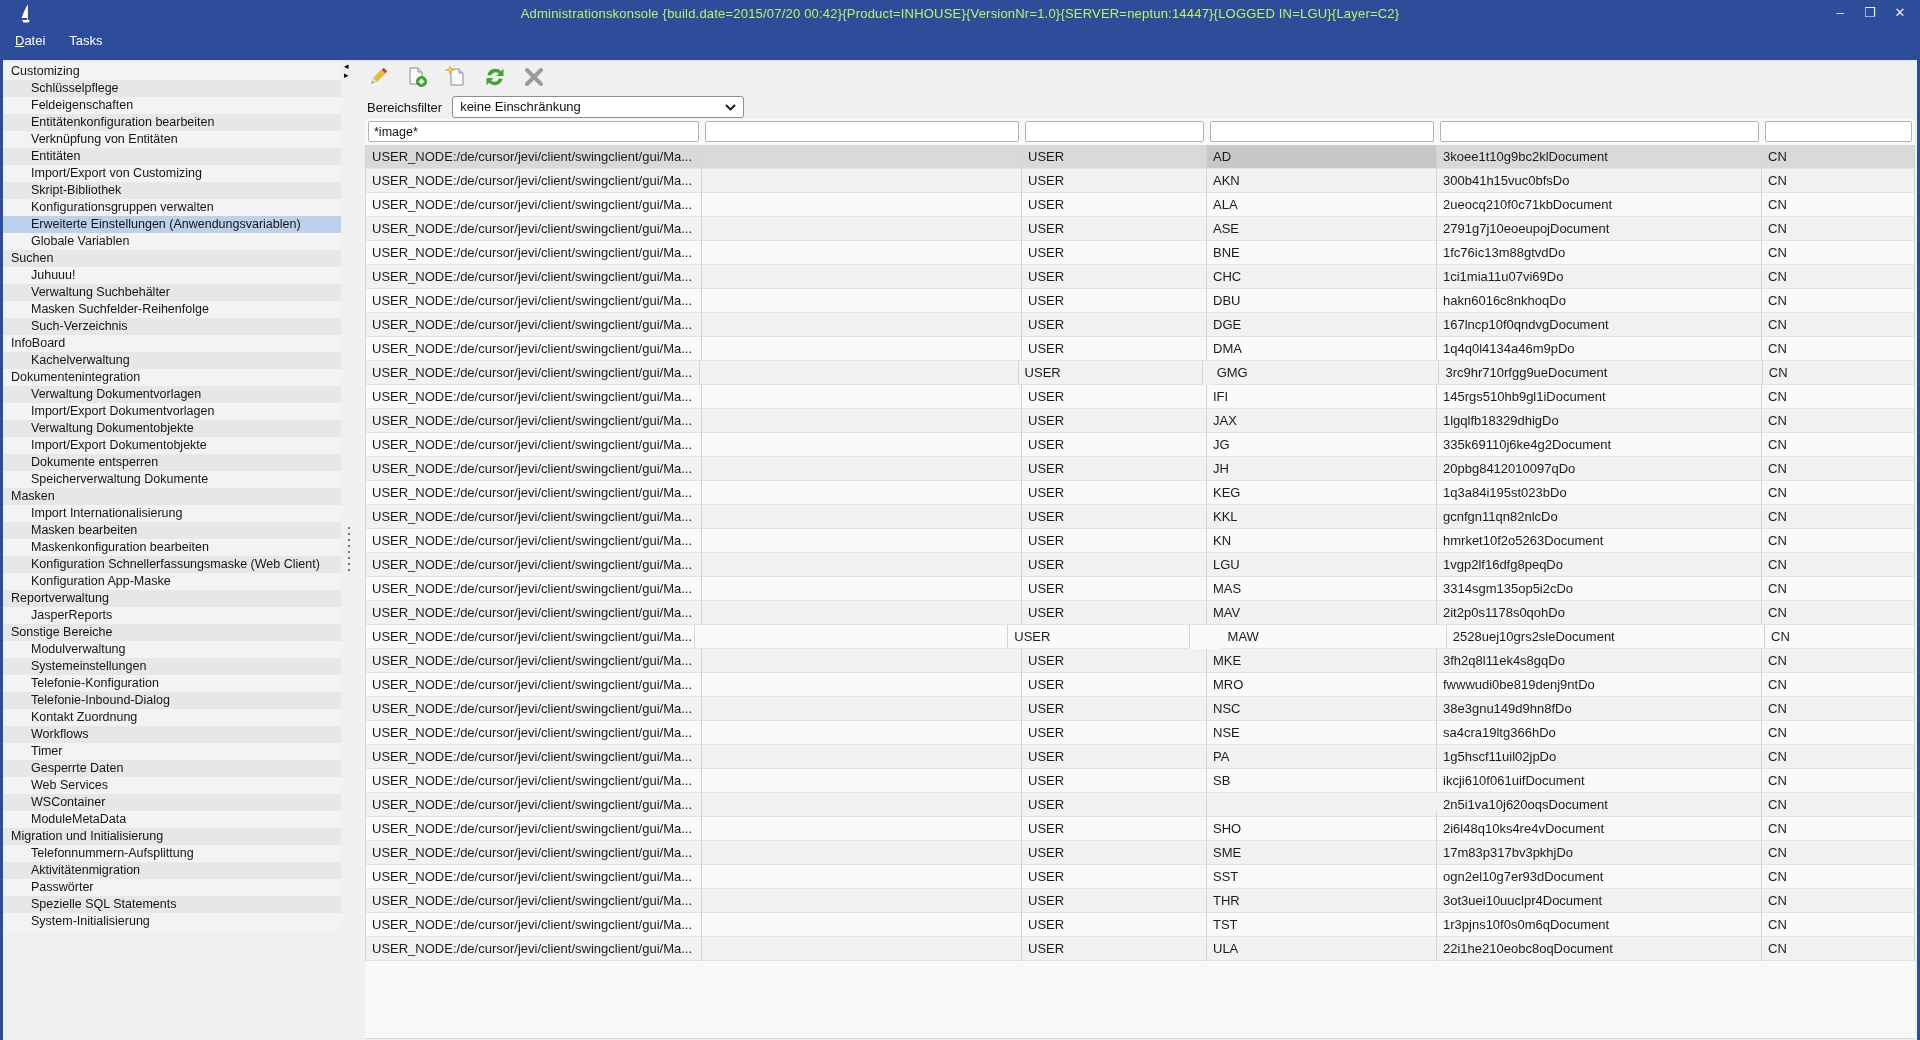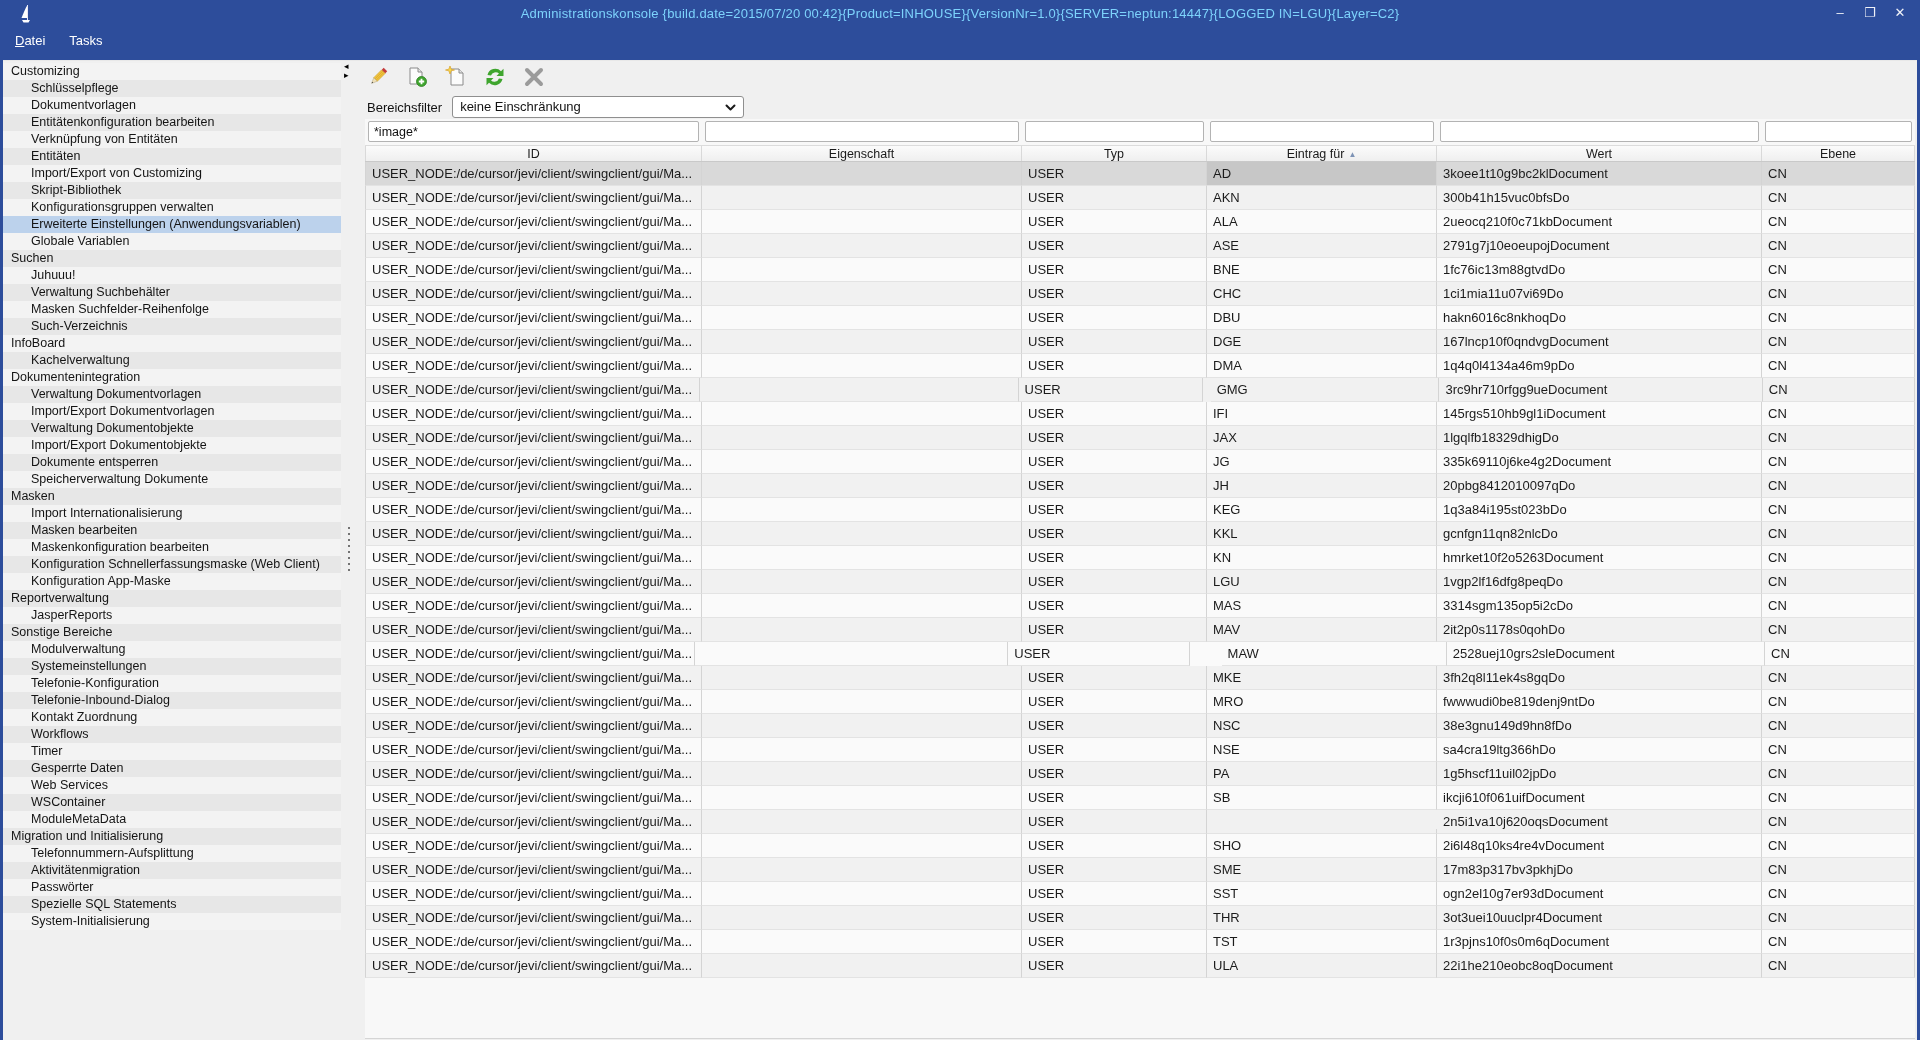--- a/index.html
+++ b/index.html
@@ -3,21 +3,21 @@
 <meta charset="utf-8">
 <style>
   html,body{margin:0;padding:0;background:#555;}
   *{box-sizing:border-box;}
   .window{position:relative;width:1920px;height:1040px;background:#2d4d9b;
     font-family:"Liberation Sans",sans-serif;overflow:hidden;}
   
   .titlebar{position:absolute;left:0;top:0;width:100%;height:28px;}
   .app-icon{position:absolute;left:18px;top:3px;width:16px;height:22px;}
   .title-text{position:absolute;left:0;right:0;top:6px;text-align:center;
-    font-size:13px;color:#7dd3fc;letter-spacing:.2px;white-space:nowrap;}
+    font-size:13px;color:#bef264;letter-spacing:.2px;white-space:nowrap;}
   .win-controls{position:absolute;right:8px;top:3px;display:flex;gap:6px;}
   .win-btn{width:24px;height:20px;color:#f0f2f8;font-size:13px;line-height:20px;
     text-align:center;cursor:default;}
   
   .menubar{position:absolute;left:3px;top:28px;width:1914px;height:24px;
     display:flex;align-items:center;gap:24px;padding-left:12px;color:#ffffff;font-size:13px;}
   .menu-item{cursor:default;}
   .menu-item .mn{text-decoration:underline;}
   
   .content{position:absolute;left:3px;top:60px;width:1914px;height:980px;
@@ -90,21 +90,21 @@
   <div class="menubar">
       <span class="menu-item"><span class="mn">D</span>atei</span>
       <span class="menu-item">Tasks</span>
     </div>
 
   <div class="content">
 
     <div class="sidebar">
         <div class="tree-row header">Customizing</div>
         <div class="tree-row item alt">Schlüsselpflege</div>
-        <div class="tree-row item">Dokumentvorlagen</div>
+        <div class="tree-row item">Feldeigenschaften</div>
         <div class="tree-row item alt">Entitätenkonfiguration bearbeiten</div>
         <div class="tree-row item">Verknüpfung von Entitäten</div>
         <div class="tree-row item alt">Entitäten</div>
         <div class="tree-row item">Import/Export von Customizing</div>
         <div class="tree-row item alt">Skript-Bibliothek</div>
         <div class="tree-row item">Konfigurationsgruppen verwalten</div>
         <div class="tree-row item alt selected">Erweiterte Einstellungen (Anwendungsvariablen)</div>
         <div class="tree-row item">Globale Variablen</div>
         <div class="tree-row header alt">Suchen</div>
         <div class="tree-row item">Juhuuu!</div>
@@ -220,28 +220,20 @@
 
       <div class="tablewrap">
         <div class="filter-row">
             <div class="filter-cell" style="width: 337px;"><input value="*image*" style=""></div>
             <div class="filter-cell" style="width: 320px;"><input style=""></div>
             <div class="filter-cell" style="width: 185px;"><input style=""></div>
             <div class="filter-cell" style="width: 230px;"><input style=""></div>
             <div class="filter-cell" style="width: 325px;"><input style=""></div>
             <div class="filter-cell" style="width: 153px;"><input style=""></div>
           </div>
-        <div class="header-row">
-            <div class="header-cell" style="width: 337px;">ID</div>
-            <div class="header-cell" style="width: 320px;">Eigenschaft</div>
-            <div class="header-cell" style="width: 185px;">Typ</div>
-            <div class="header-cell" style="width: 230px;">Eintrag für<span class="sort-arrow">▲</span></div>
-            <div class="header-cell" style="width: 325px;">Wert</div>
-            <div class="header-cell" style="width: 153px;">Ebene</div>
-          </div>
         <div>
             <div class="data-row selected">
               <div class="data-cell" style="width: 337px;">USER_NODE:/de/cursor/jevi/client/swingclient/gui/Ma...</div>
               <div class="data-cell" style="width: 320px;"></div>
               <div class="data-cell" style="width: 185px;">USER</div>
               <div class="data-cell focus-cell" style="width: 230px;">AD</div>
               <div class="data-cell" style="width: 325px;">3koee1t10g9bc2klDocument</div>
               <div class="data-cell" style="width: 153px;">CN</div>
             </div>
             <div class="data-row alt">

